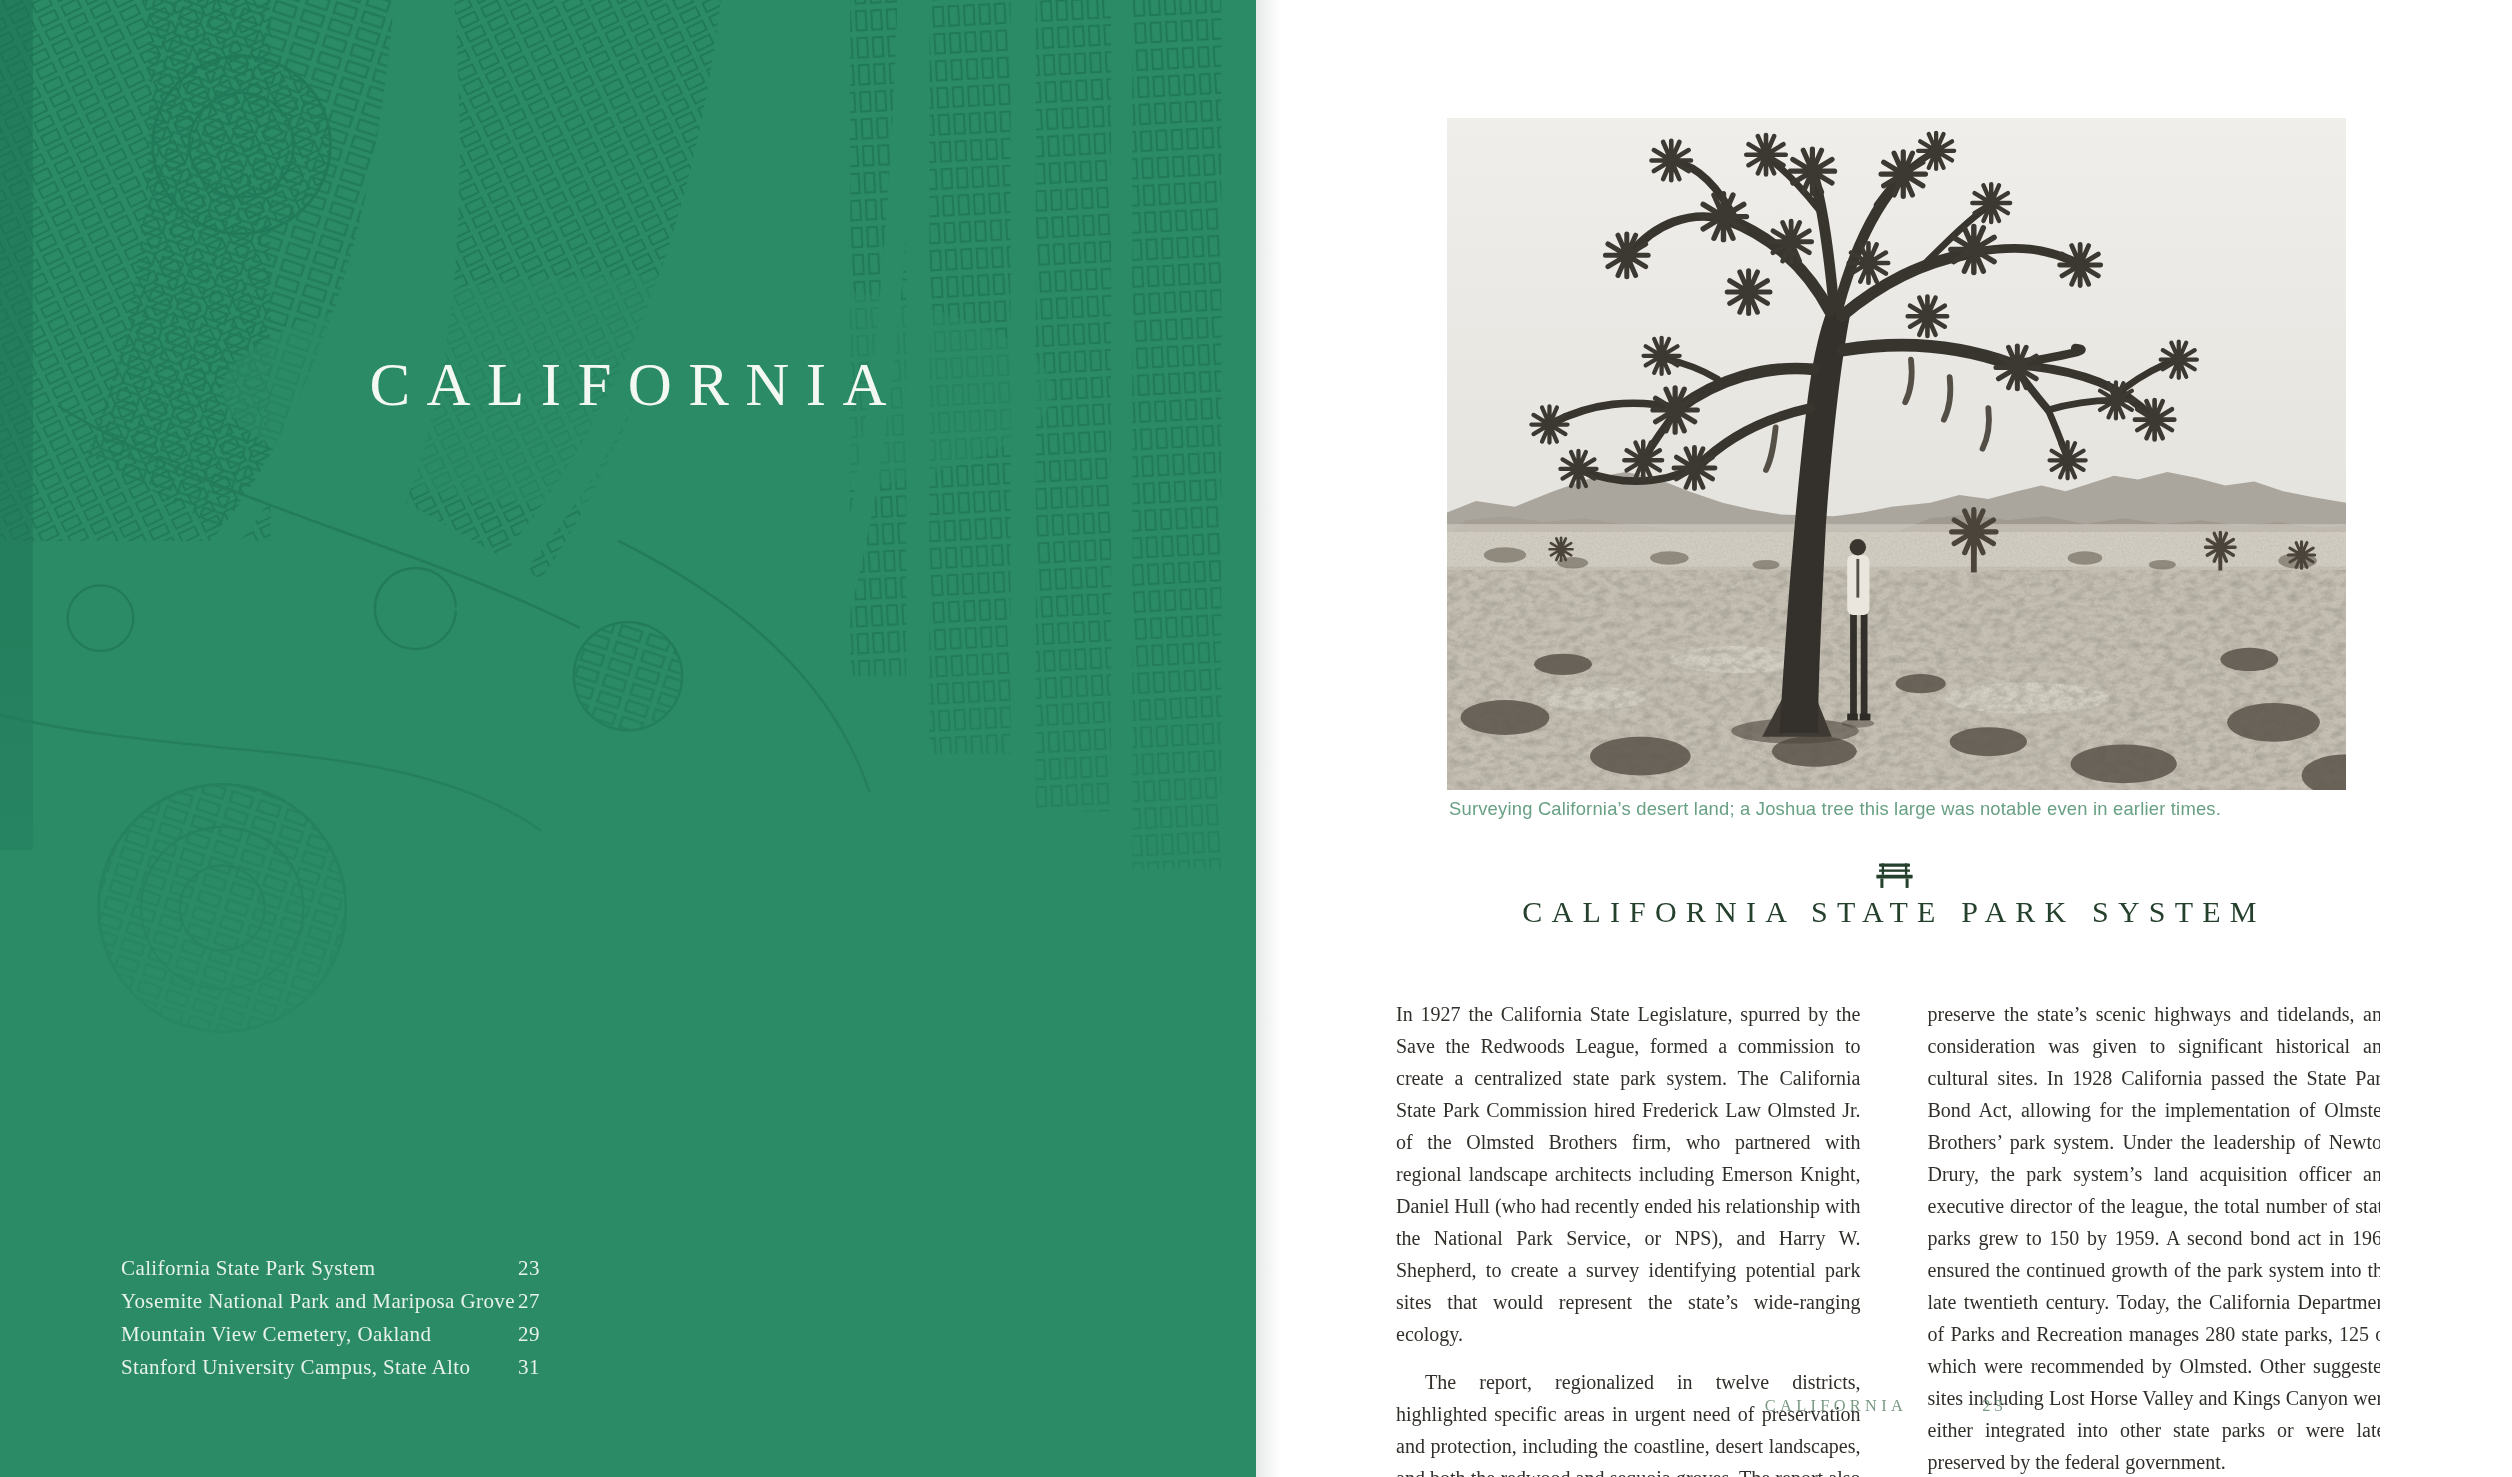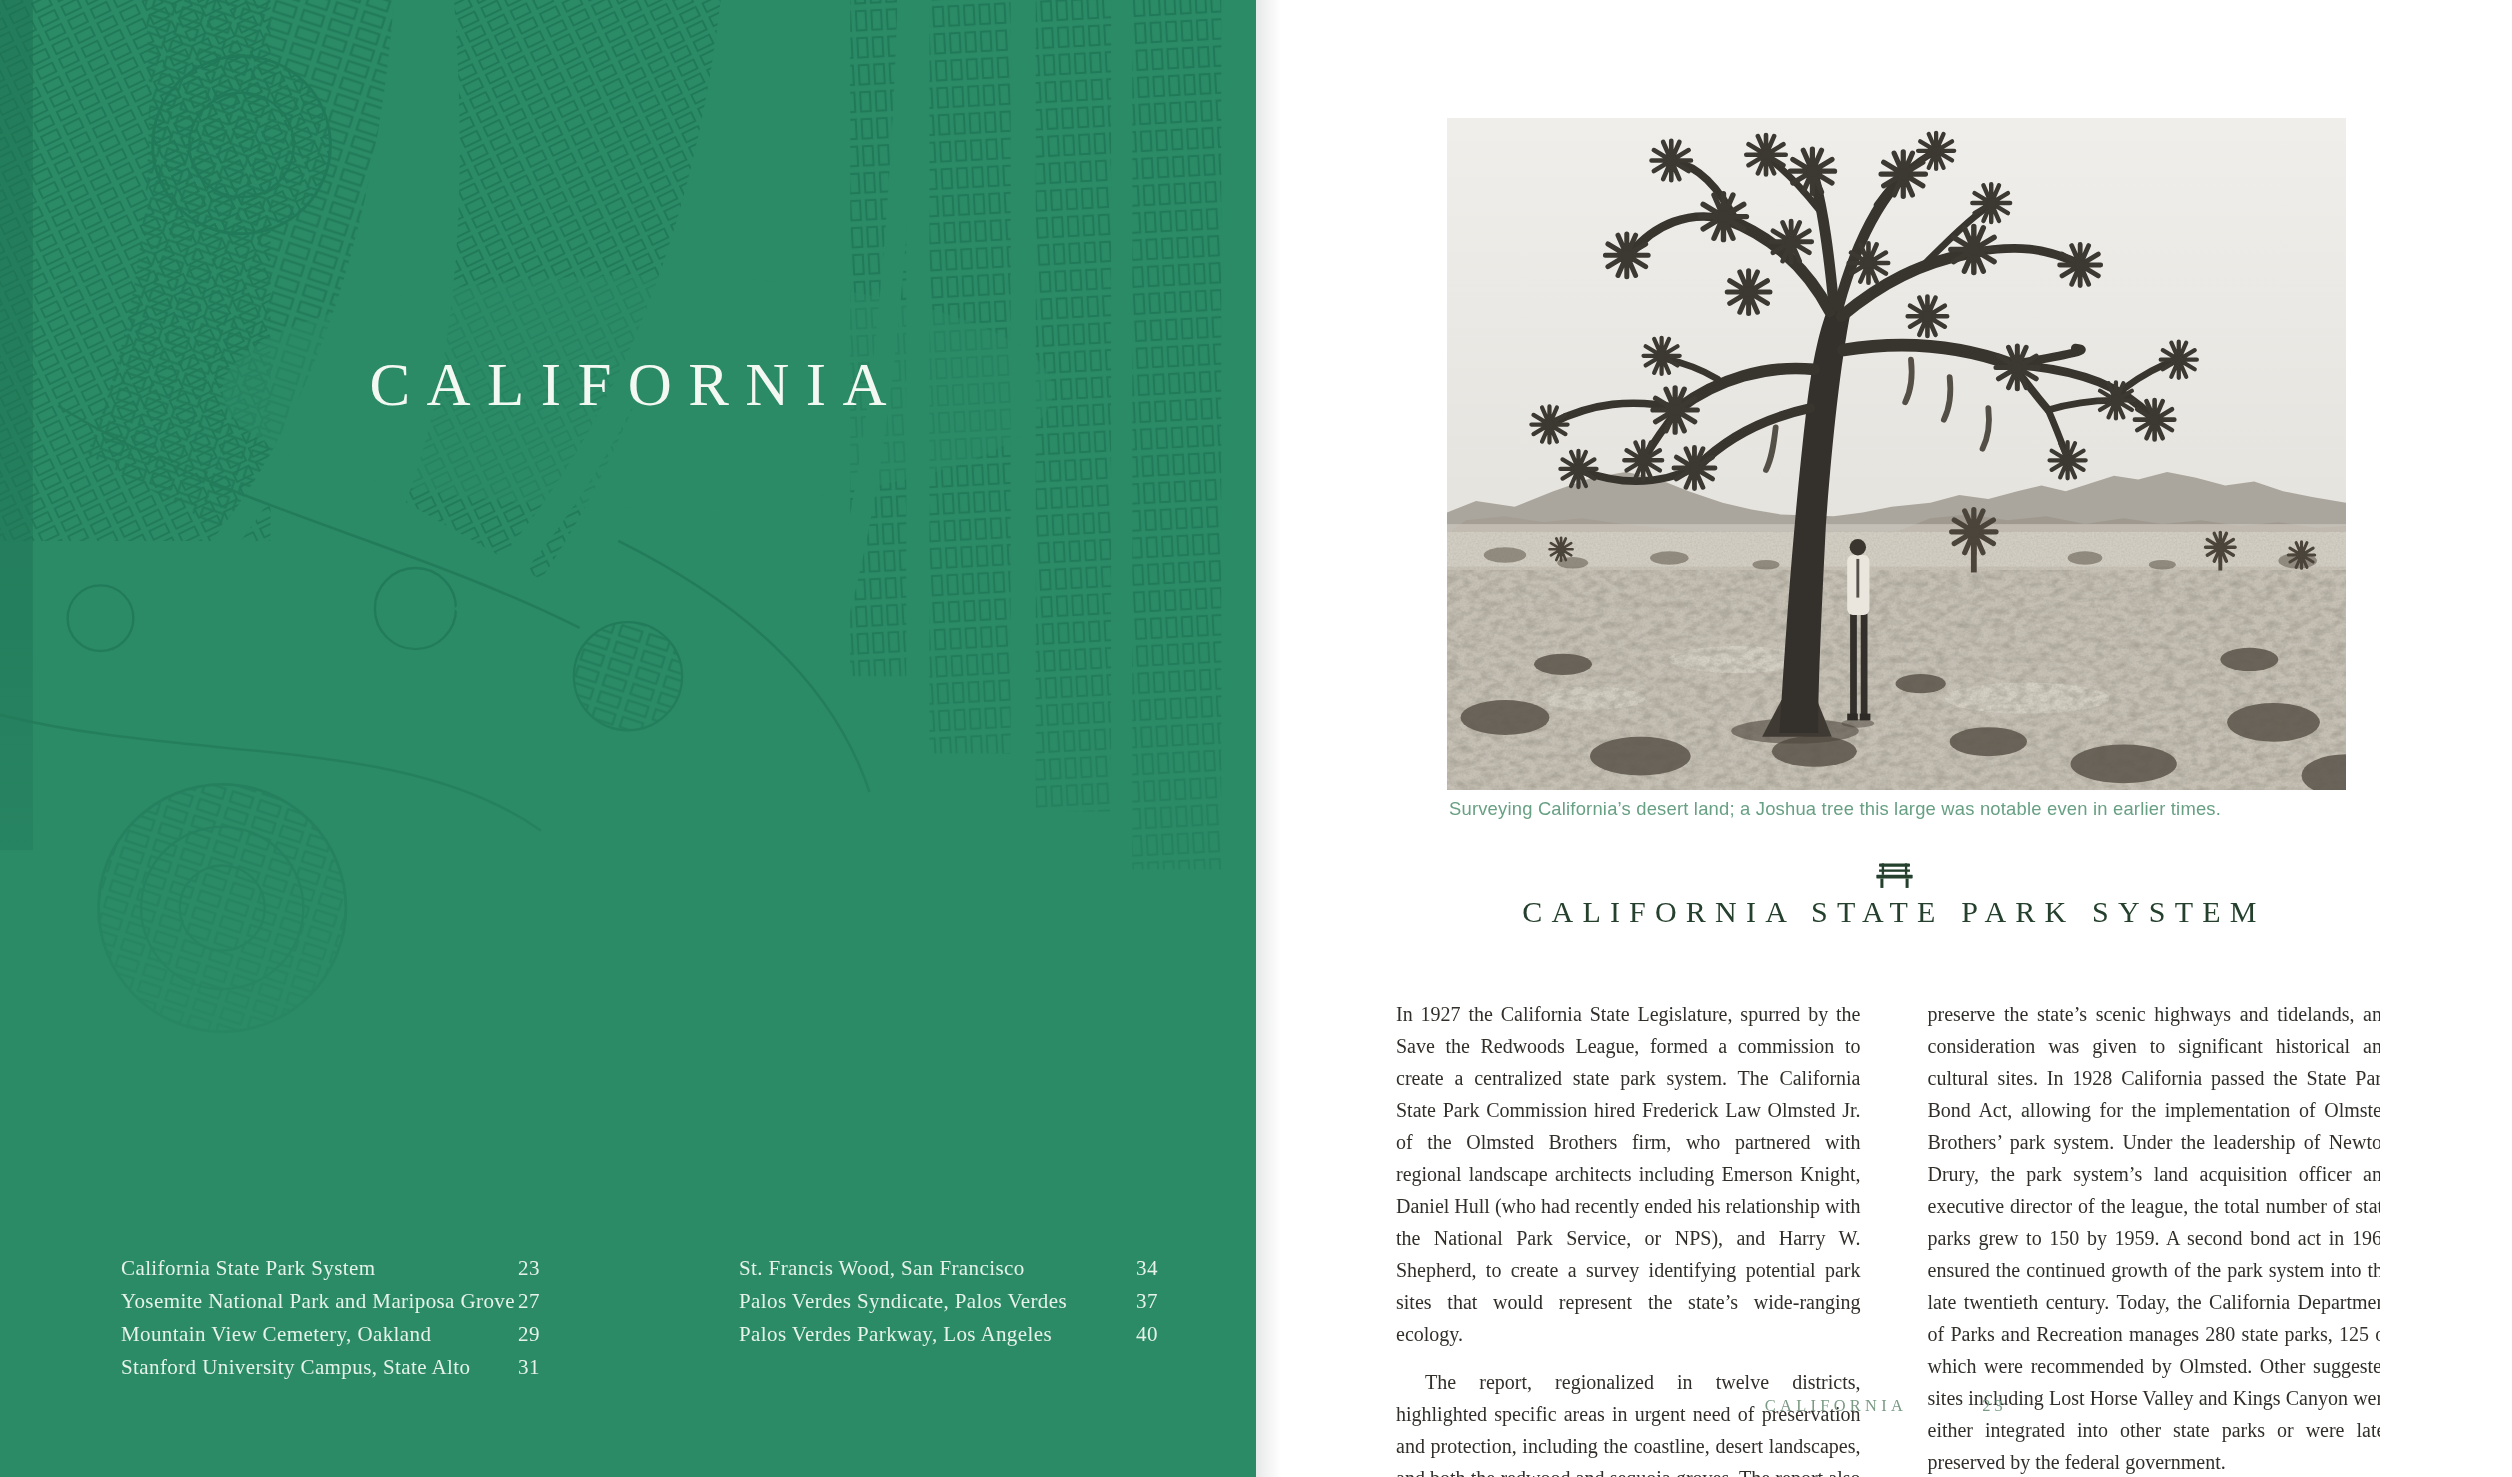--- a/index.html
+++ b/index.html
@@ -111,34 +111,20 @@
       <div class="toc-row">
         <span>Mountain View Cemetery, Oakland</span>
         <span class="toc-page">29</span>
       </div>
       <div class="toc-row">
         <span>Stanford University Campus, State Alto</span>
         <span class="toc-page">31</span>
       </div>
     </div>
 
-    <div class="toc-col" id="toc-col-2">
-      <div class="toc-row">
-        <span>St. Francis Wood, San Francisco</span>
-        <span class="toc-page">34</span>
-      </div>
-      <div class="toc-row">
-        <span>Palos Verdes Syndicate, Palos Verdes</span>
-        <span class="toc-page">37</span>
-      </div>
-      <div class="toc-row">
-        <span>Palos Verdes Parkway, Los Angeles</span>
-        <span class="toc-page">40</span>
-      </div>
-    </div>
   </div>
 
   <div id="gutter-shadow"></div>
 
   <div id="photo-frame">
     <svg viewBox="0 0 930 695" preserveAspectRatio="none" aria-hidden="true">
       <defs>
         <linearGradient id="skyg" x1="0" y1="0" x2="0" y2="1">
           <stop offset="0" stop-color="#efeeea"></stop>
             <stop offset="1" stop-color="#e5e3de"></stop>

